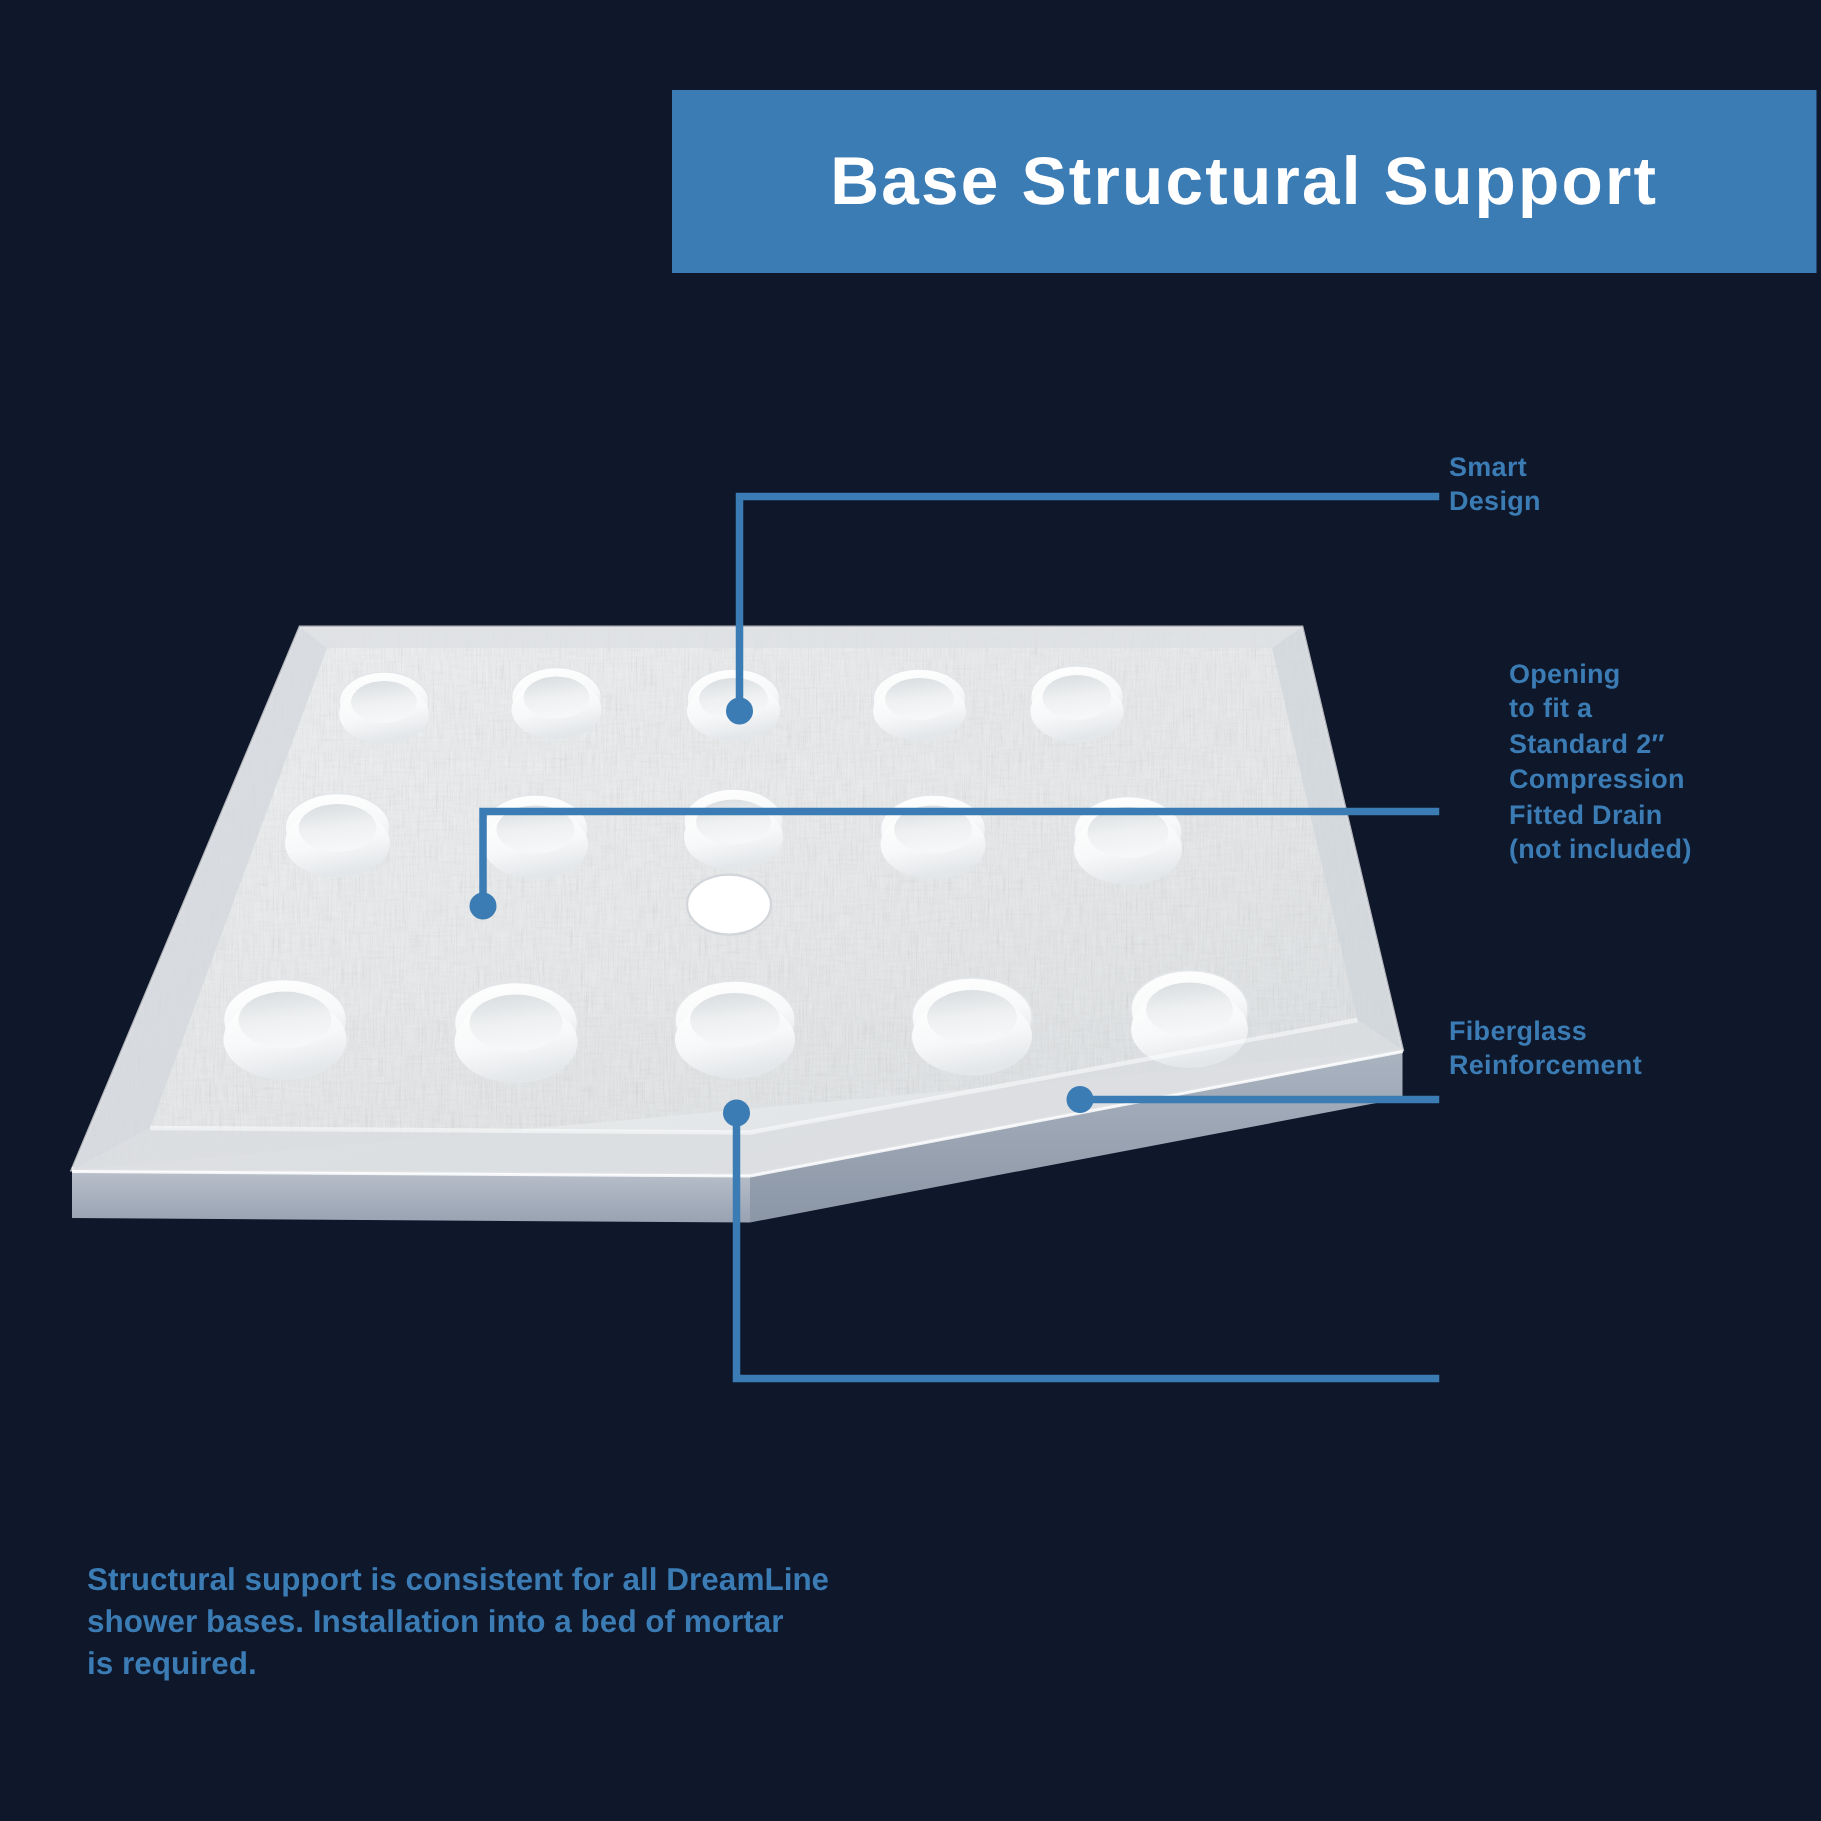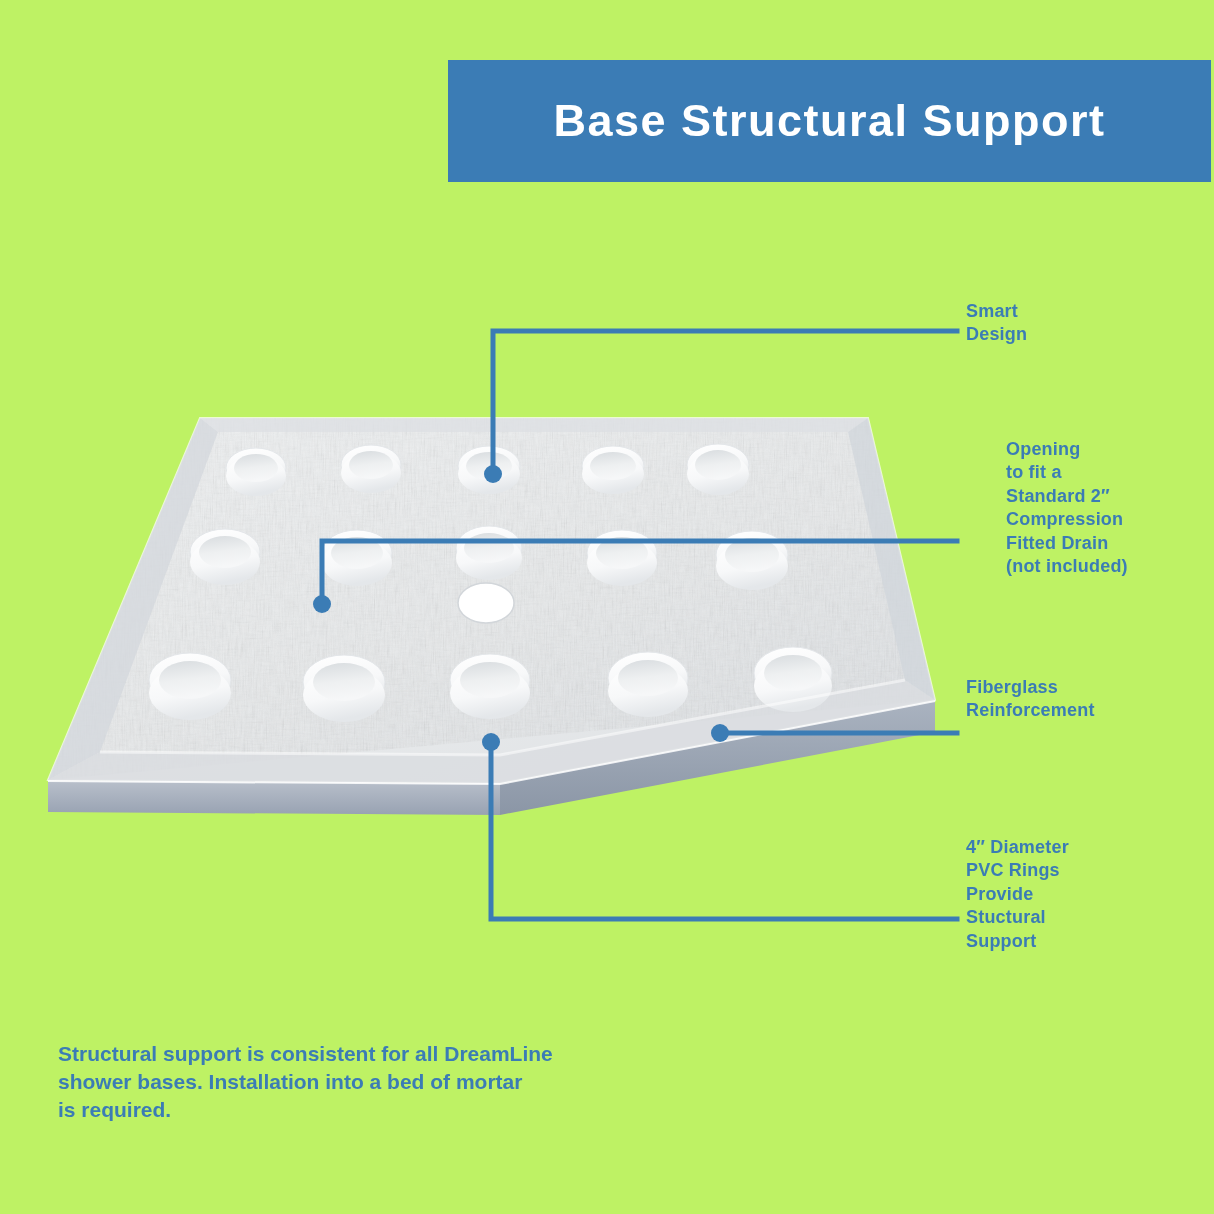--- a/index.html
+++ b/index.html
@@ -5,21 +5,21 @@
   * { box-sizing: border-box; margin: 0; padding: 0; }
   html, body {
     width: 1214px; height: 1214px;
     background: #ffffff;
     font-family: "Liberation Sans", sans-serif;
     overflow: hidden;
   }
   #page {
     position: relative;
     width: 1214px; height: 1214px;
-    background: #bef264;
+    background: #0f172a;
   }
 
   
   #title-banner {
     position: absolute;
     left: 448px; top: 60px;
     width: 763px; height: 122px;
     background: #3b7cb5;
     display: flex;
     align-items: center;
@@ -289,23 +289,18 @@
   <div class="callout" id="callout-opening">Opening
 to fit a
 Standard 2″
 Compression
 Fitted Drain
 (not included)</div>
 
   <div class="callout" id="callout-fiberglass">Fiberglass
 Reinforcement</div>
 
-  <div class="callout" id="callout-pvc">4″ Diameter
-PVC Rings
-Provide
-Stuctural
-Support</div>
 
   <div id="footer-note">Structural support is consistent for all DreamLine
 shower bases. Installation into a bed of mortar
 is required.</div>
 
 </div>
 
 </body></html>

